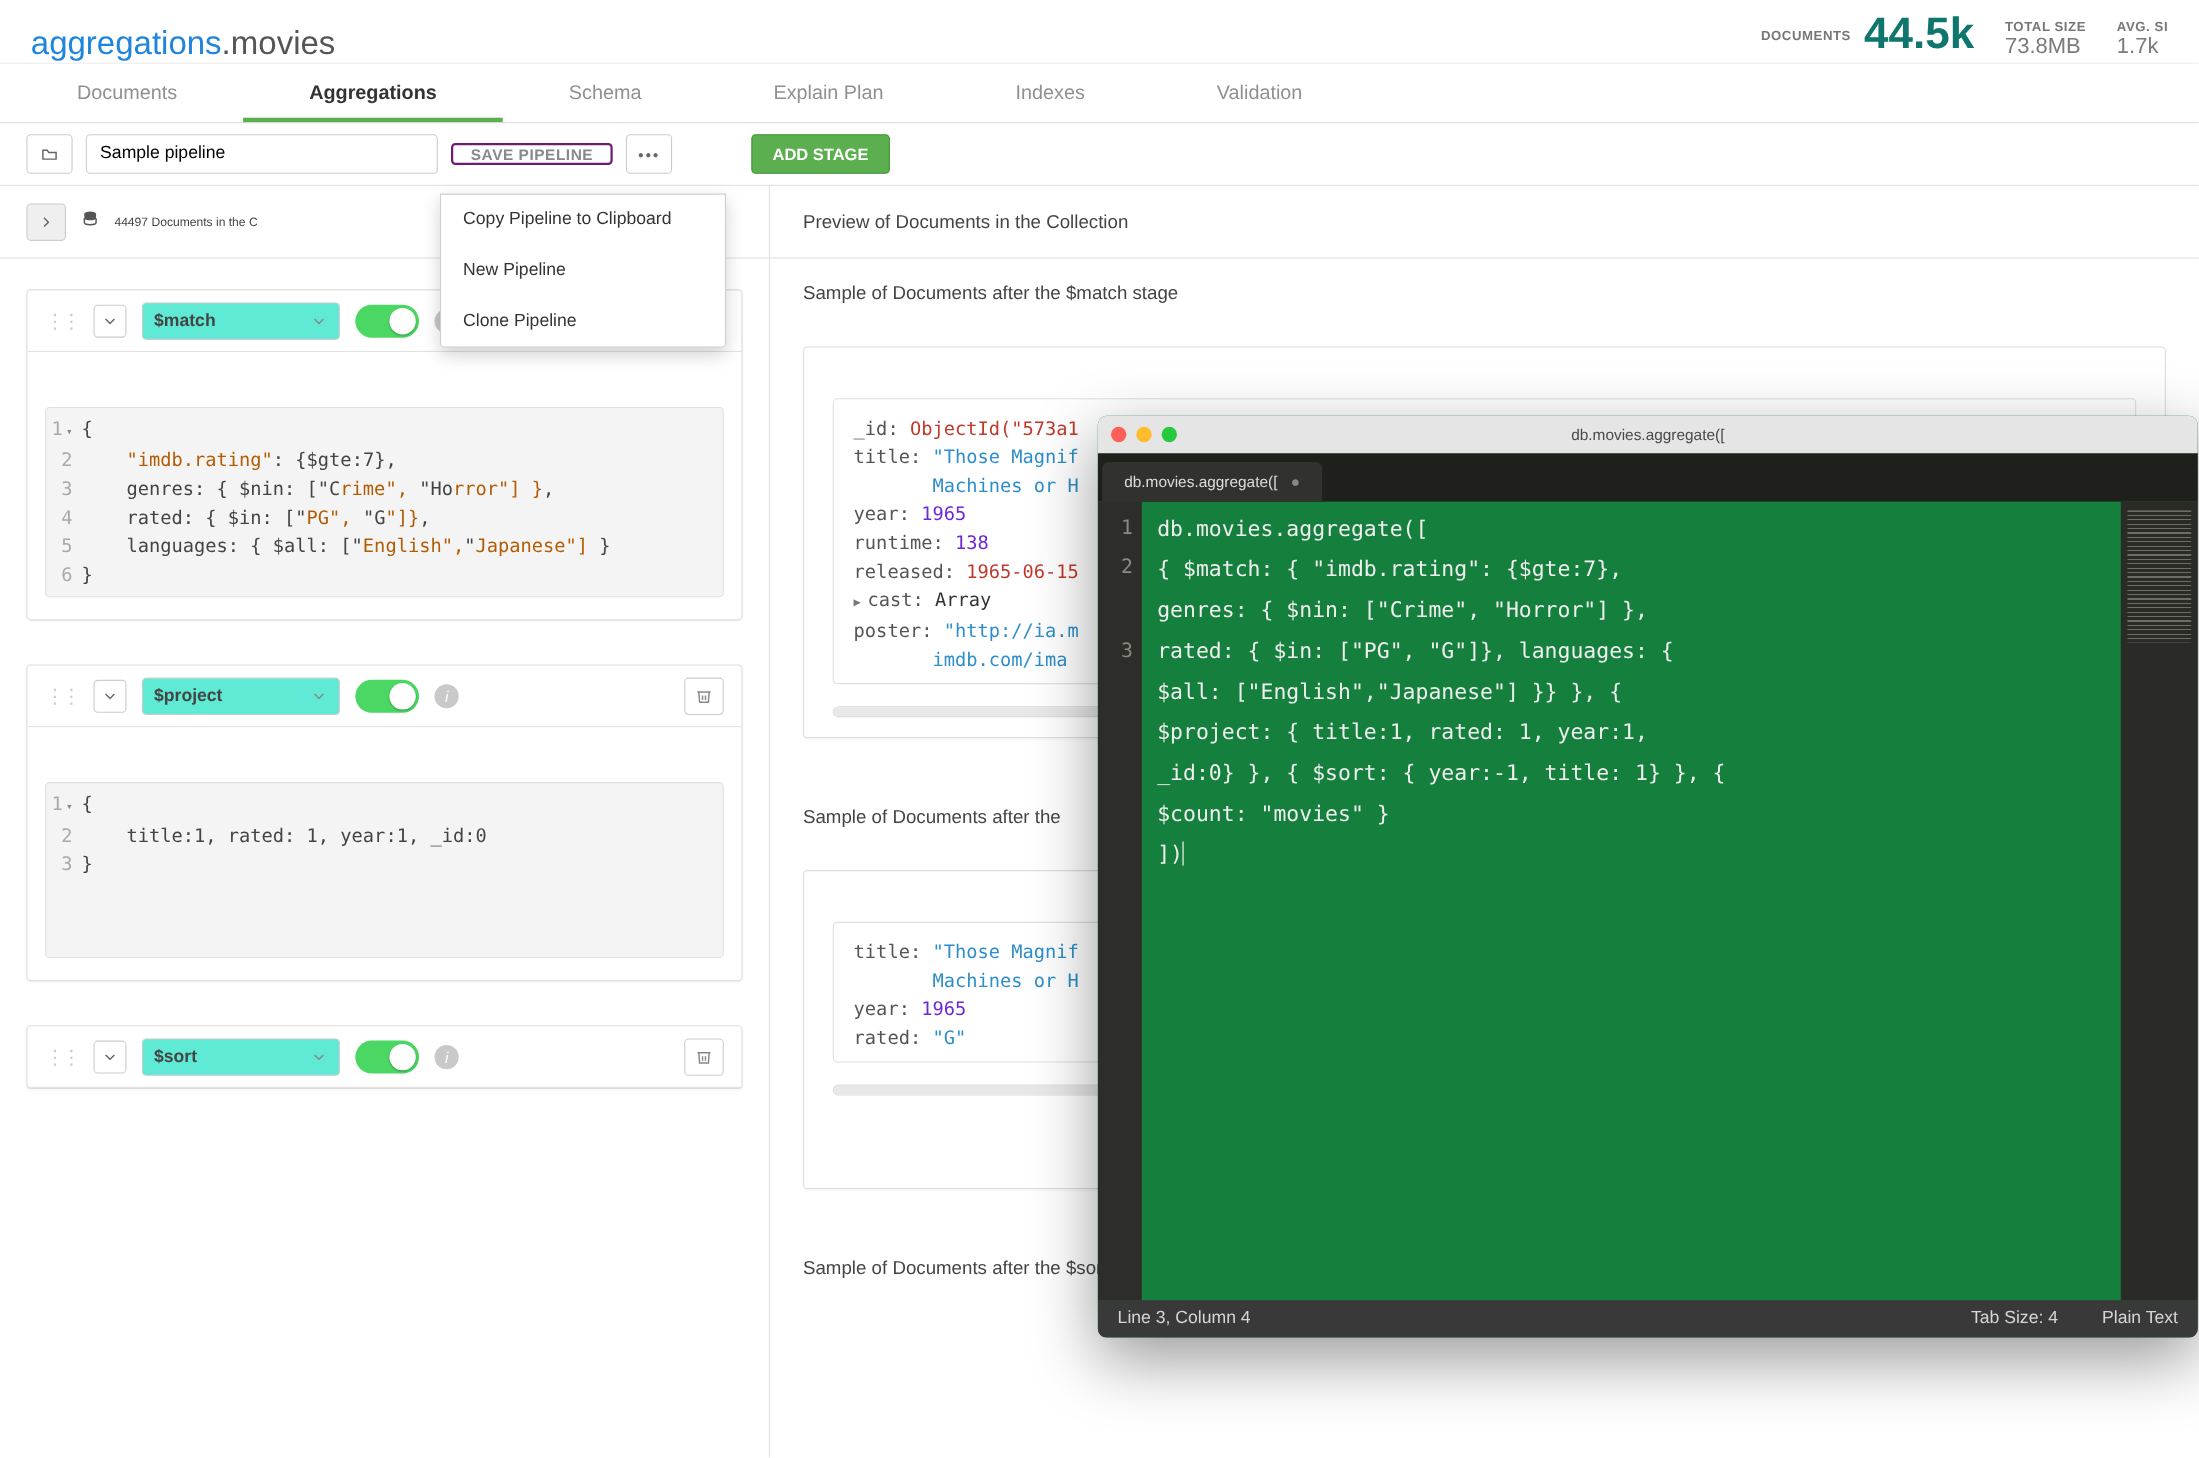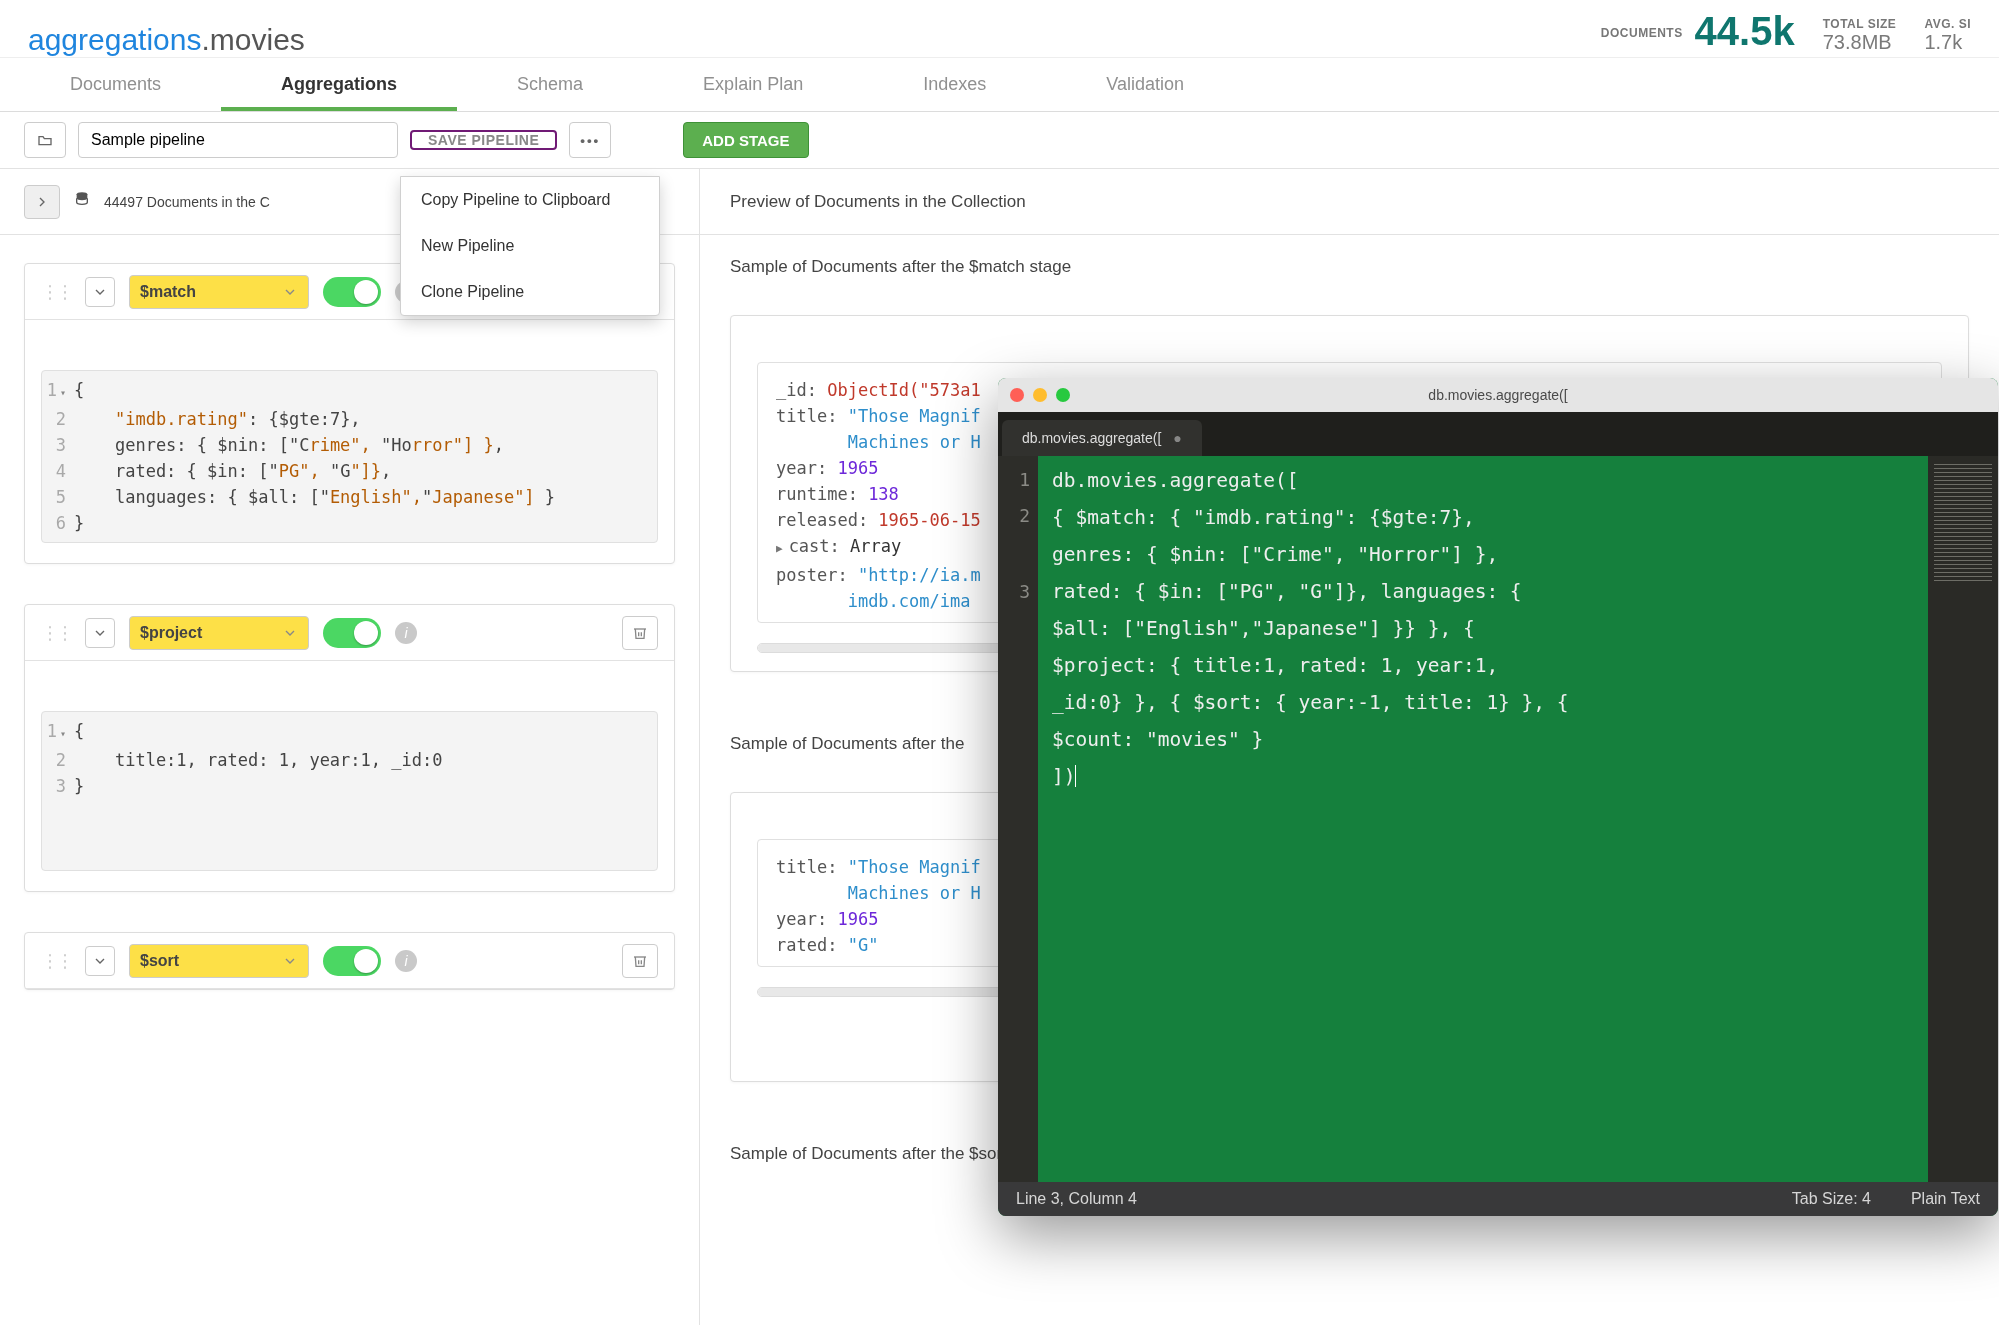--- a/index.html
+++ b/index.html
@@ -89,21 +89,21 @@
     box-shadow: 0 1px 3px rgba(0,0,0,.04); background:#fff;
   }
   .stage-head {
     display:flex; align-items:center; gap:14px; height:56px;
     border-bottom:1px solid #e2e2e2; padding:0 16px;
   }
   .drag { color:#ccc; font-size:18px; letter-spacing:-3px; cursor:grab;}
   .chev-btn { width:30px; height:30px; border:1px solid #ccc; border-radius:4px; display:flex; align-items:center; justify-content:center; background:#fff; cursor:pointer;}
   .stage-select {
     width:180px; height:34px; border:1px solid #ccc; border-radius:4px; padding:0 10px;
-    font-weight:600; font-size:16px; color:#444; background:#fde047;
+    font-weight:600; font-size:16px; color:#444; background:#5eead4;
     display:flex; align-items:center; justify-content:space-between; cursor:pointer;
   }
   
   .toggle { width:58px; height:30px; border-radius:15px; background:#4bd763; position:relative; cursor:pointer;}
   .toggle .knob { position:absolute; right:3px; top:3px; width:24px; height:24px; border-radius:50%; background:#fff; box-shadow:0 1px 2px rgba(0,0,0,.3);}
   .info { width:22px; height:22px; border-radius:50%; background:#c9c9c9; color:#fff; display:flex; align-items:center; justify-content:center; font-size:14px; font-style:italic;}
   .trash { margin-left:auto; width:36px; height:34px; border:1px solid #ccc; border-radius:4px; display:flex; align-items:center; justify-content:center; background:#fff; cursor:pointer; color:#888;}
 
   .code-editor {
     background:#f4f4f4; margin:50px 16px 20px; border:1px solid #e0e0e0; border-radius:4px;
@@ -223,21 +223,21 @@
             <polyline points="9 6 15 12 9 18"></polyline>
           </svg>
       </button>
       <span style="color:#555; font-size:18px;">
         <svg class="ic" viewBox="0 0 24 24" fill="currentColor">
             <ellipse cx="12" cy="5" rx="8" ry="3"></ellipse>
             <path d="M4 5v6c0 1.7 3.6 3 8 3s8-1.3 8-3V5"></path>
             <path d="M4 11v6c0 1.7 3.6 3 8 3s8-1.3 8-3v-6" fill="none" stroke="currentColor" stroke-width="2"></path>
           </svg>
       </span>
-      <span style="font-size:14px; color:#444;">44497 Documents in the C</span>
+      <span style="font-size:11px; color:#444;">44497 Documents in the C</span>
     </div>
 
     <div id="left-stages">
         <div class="stage-card">
           <div class="stage-head">
             <span class="drag">⋮⋮</span>
             <button class="chev-btn">
               <svg class="ic" viewBox="0 0 24 24" fill="none" stroke="#666" stroke-width="2">
                 <polyline points="6 9 12 15 18 9"></polyline>
               </svg>

